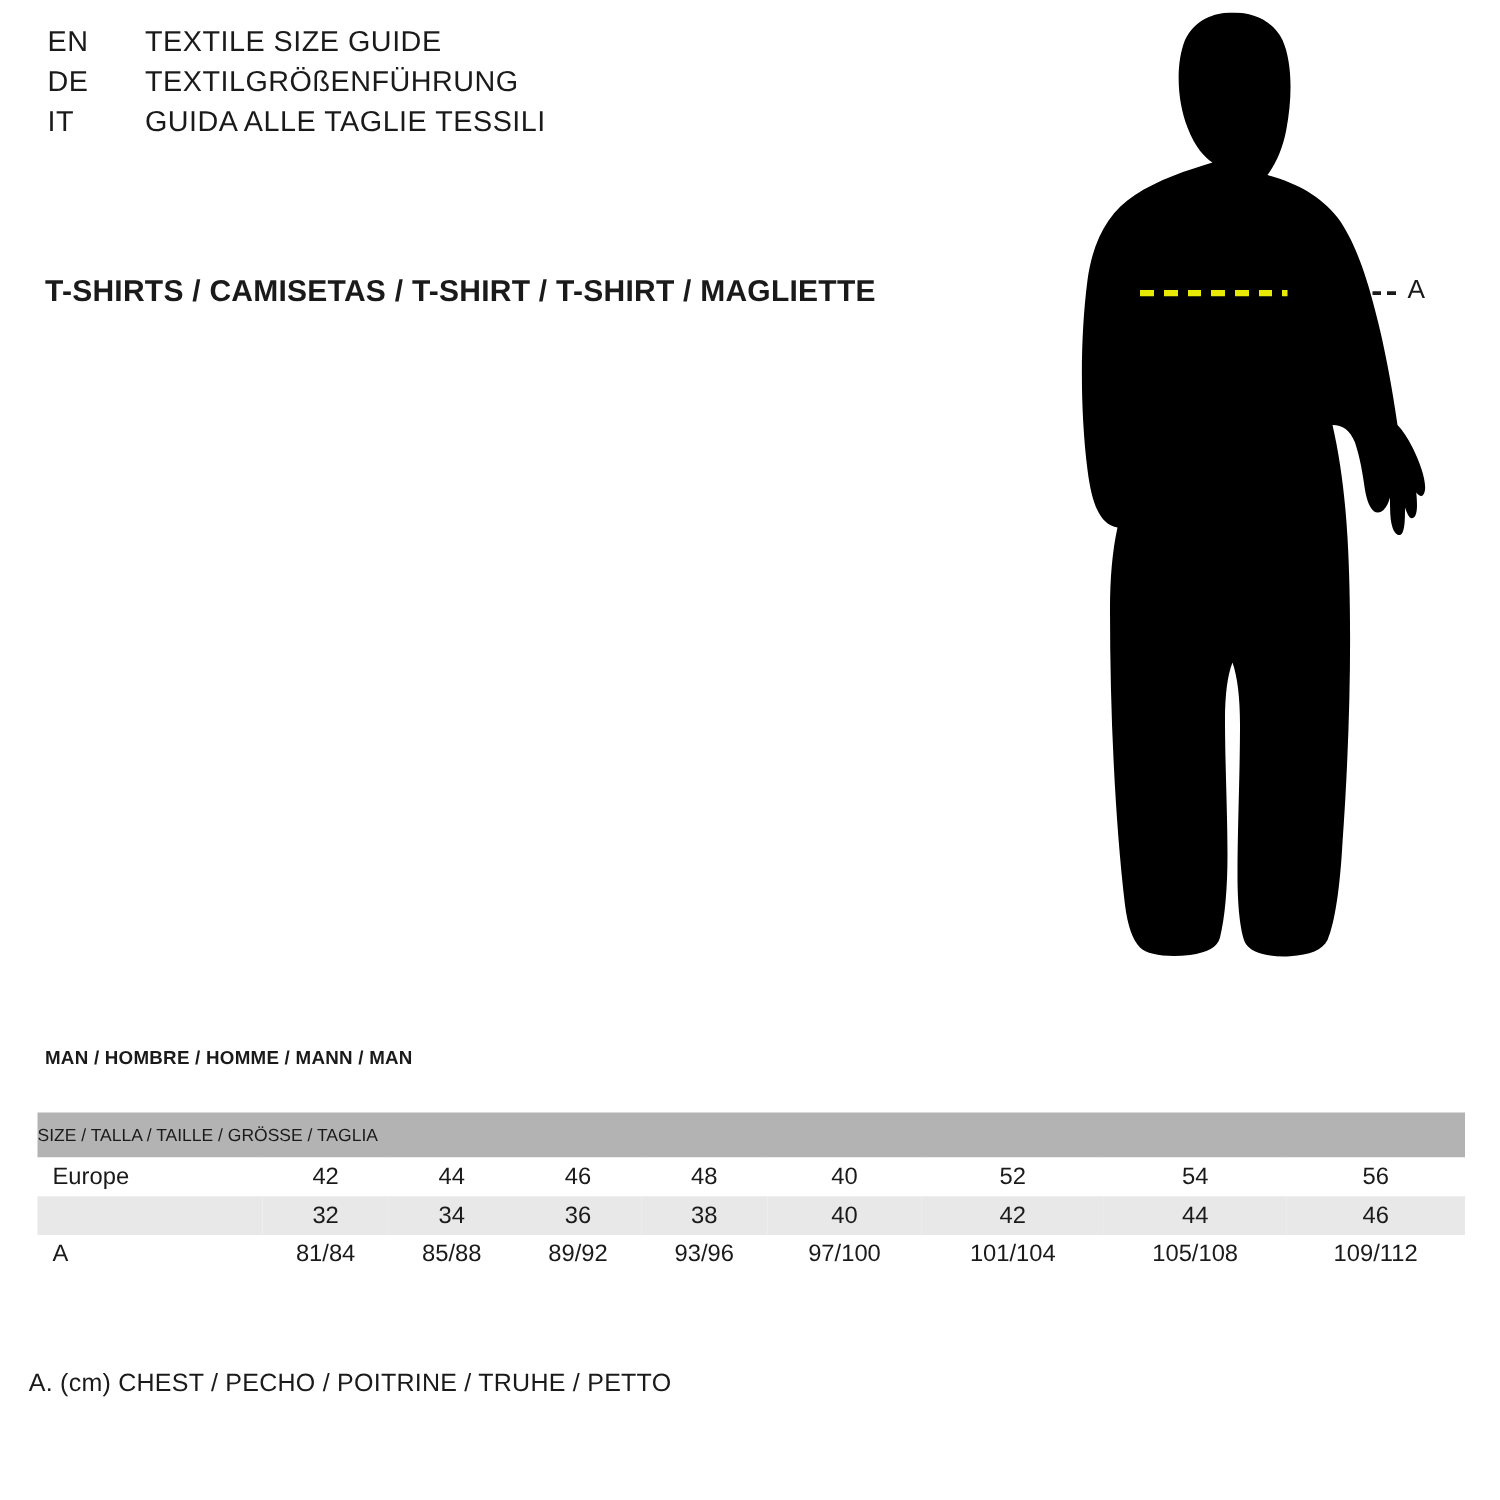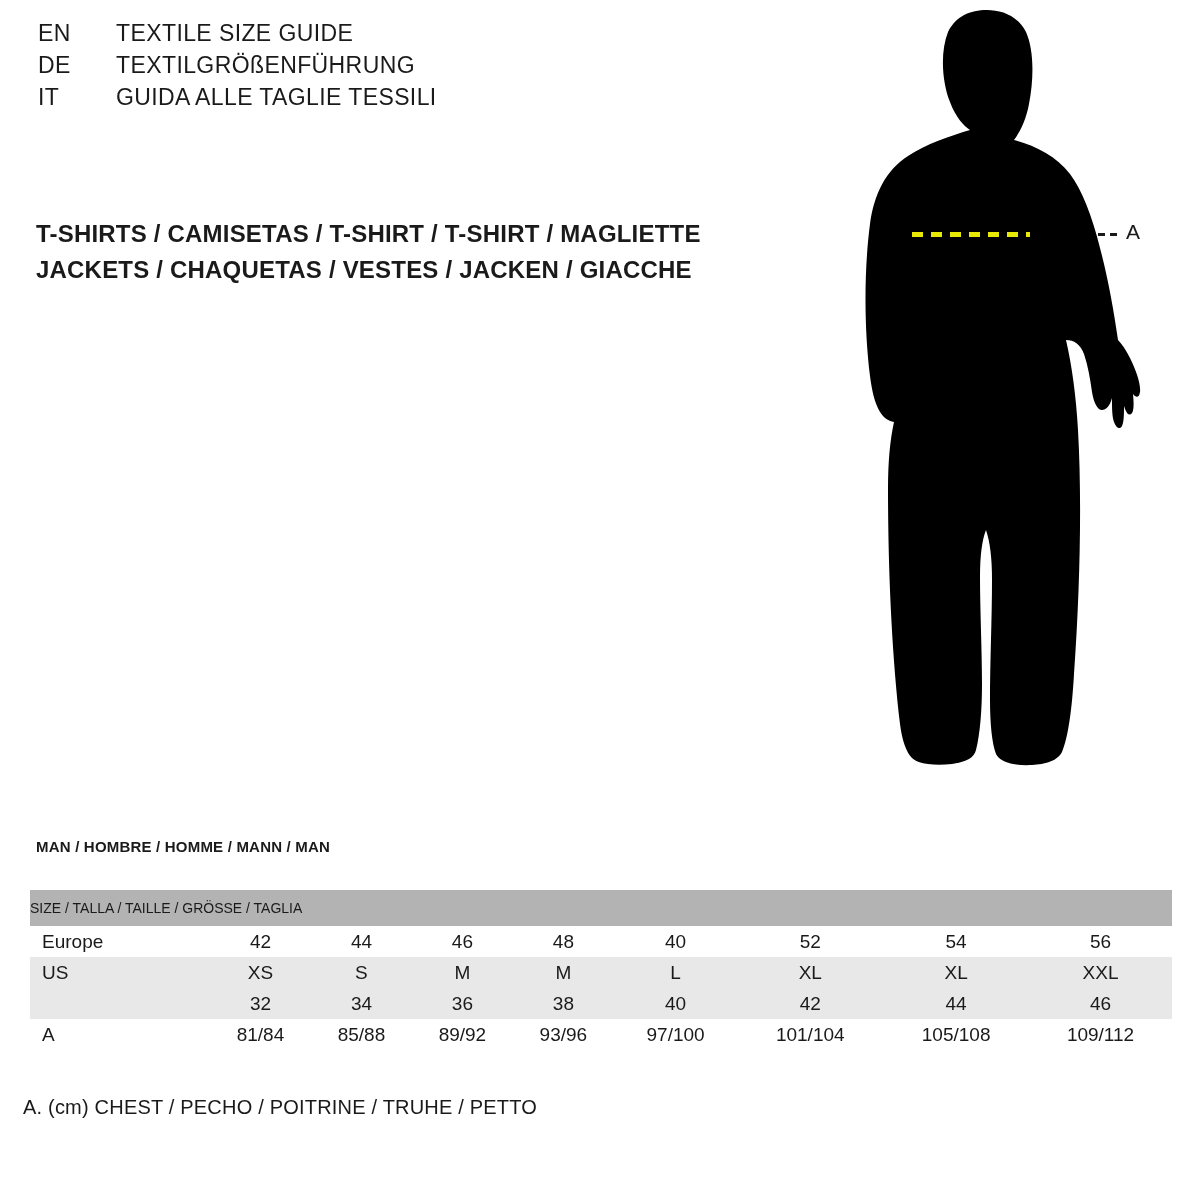--- a/index.html
+++ b/index.html
@@ -154,21 +154,20 @@
       <span class="lang-text">TEXTILGRÖßENFÜHRUNG</span>
     </div>
     <div class="lang-row">
       <span class="lang-code">IT</span>
       <span class="lang-text">GUIDA ALLE TAGLIE TESSILI</span>
     </div>
   </div>
 
   <div class="cat-block">
     <div class="cat-line">T-SHIRTS / CAMISETAS / T-SHIRT / T-SHIRT / MAGLIETTE</div>
-    <div class="cat-line">JACKETS / CHAQUETAS / VESTES / JACKEN / GIACCHE</div>
   </div>
 
   <div class="figure">
     <svg width="340" height="790" viewBox="0 0 340 790" xmlns="http://www.w3.org/2000/svg" aria-hidden="true">
       <path fill="#000000" d="
         M 118 22
         C 110 42, 112 72, 120 92
         C 126 108, 134 116, 140 120
         C 120 126, 96 134, 78 146
         C 56 160, 44 184, 40 214
@@ -229,31 +228,20 @@
         <td>42</td>
         <td>44</td>
         <td>46</td>
         <td>48</td>
         <td>40</td>
         <td>52</td>
         <td>54</td>
         <td>56</td>
       </tr>
       <tr class="row-alt">
-        <td class="rowlabel">US</td>
-        <td>XS</td>
-        <td>S</td>
-        <td>M</td>
-        <td>M</td>
-        <td>L</td>
-        <td>XL</td>
-        <td>XL</td>
-        <td>XXL</td>
-      </tr>
-      <tr class="row-alt">
         <td class="rowlabel"></td>
         <td>32</td>
         <td>34</td>
         <td>36</td>
         <td>38</td>
         <td>40</td>
         <td>42</td>
         <td>44</td>
         <td>46</td>
       </tr>

